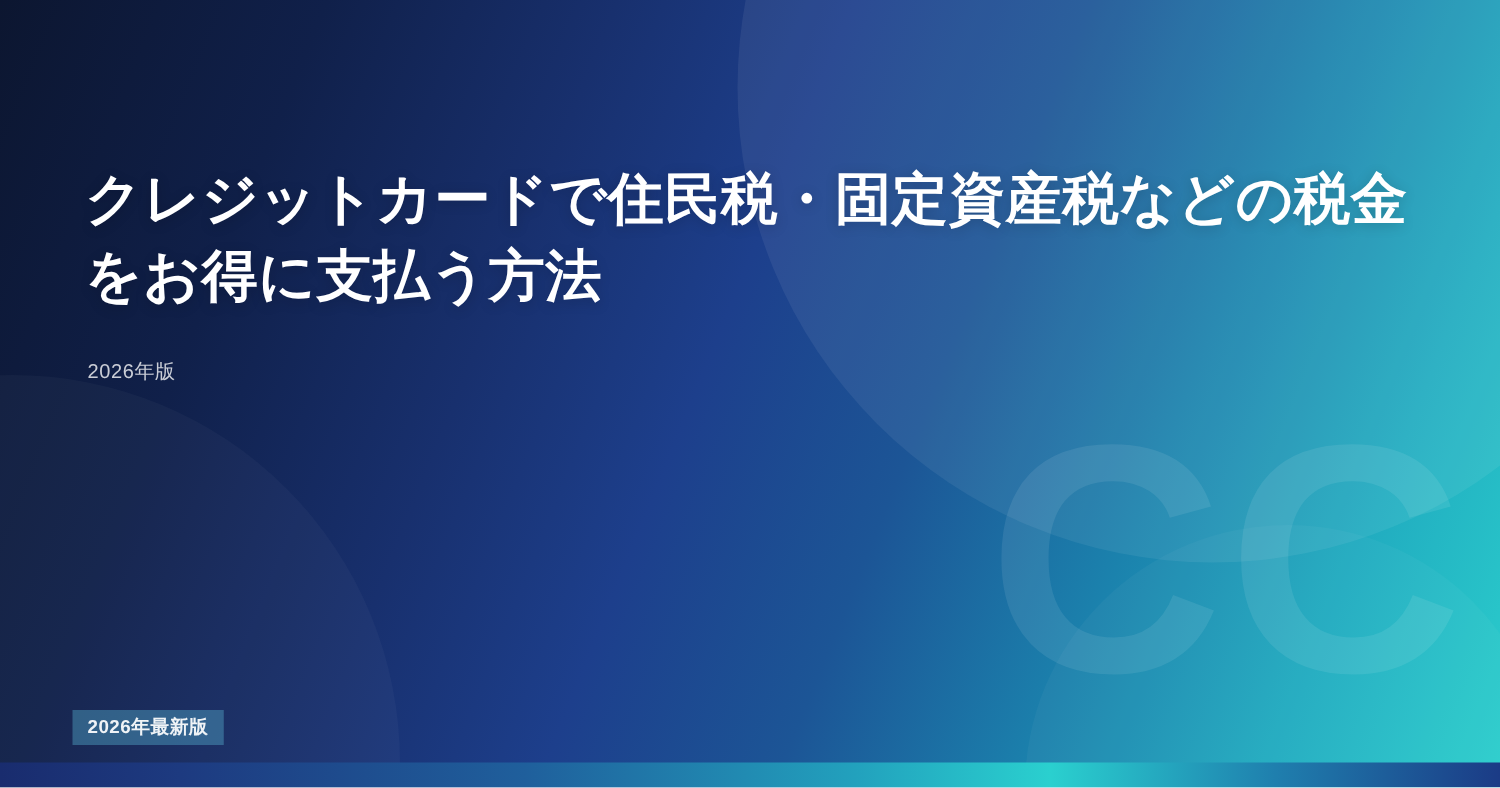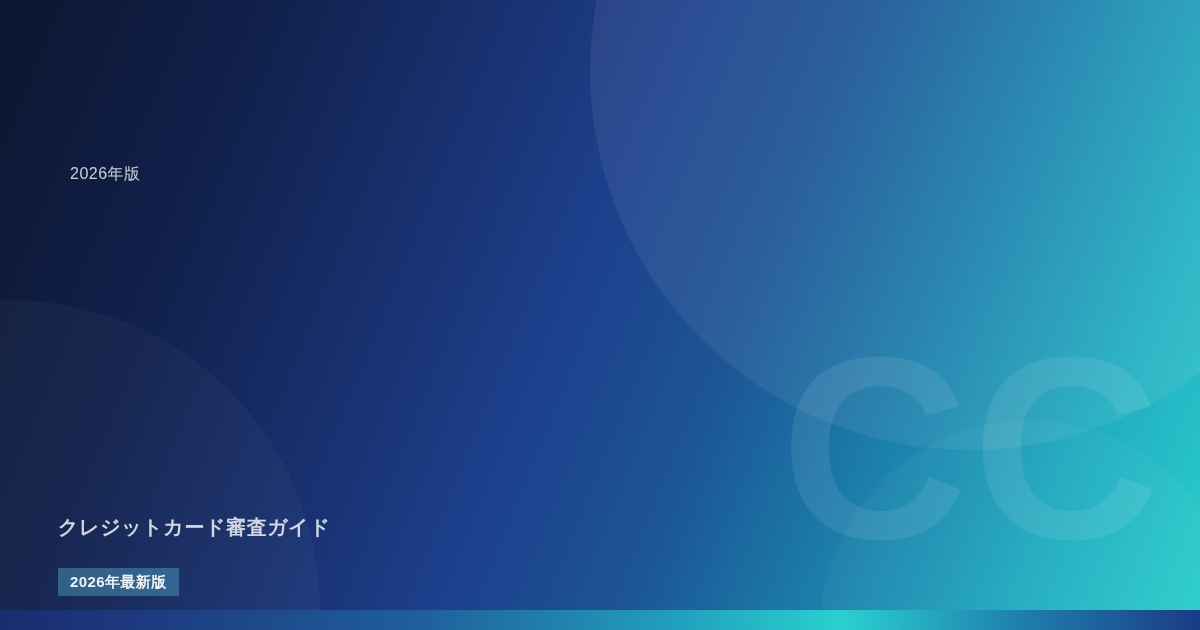--- a/index.html
+++ b/index.html
@@ -52,21 +52,21 @@
     width: 420px;
     height: 420px;
     right: -40px;
     top: 420px;
     background: rgba(255, 255, 255, 0.035);
   }
 
   
   #watermark {
     position: absolute;
-    right: 36px;
+    right: 26px;
     bottom: 78px;
     font-size: 260px;
     font-weight: 700;
     letter-spacing: 4px;
     line-height: 0.8;
     color: rgba(255, 255, 255, 0.085);
     user-select: none;
     white-space: nowrap;
   }
 
@@ -146,23 +146,23 @@
 
 <div id="og-card">
 
   <div class="deco" id="circle-top-right"></div>
   <div class="deco" id="circle-mid-right"></div>
   <div class="deco" id="circle-bottom-left"></div>
 
   <div id="watermark">CC</div>
 
   <div id="content">
+    <h1 id="title">クレジットカードで住民税・固定資産税などの税金をお得に支払う方法</h1>
     <p id="subtitle">2026年版</p>
   </div>
 
   <div id="footer">
-    <div id="brand">クレジットカード審査ガイド</div>
     <div id="badge">2026年最新版</div>
   </div>
 
   <div id="accent-bar"></div>
 
 </div>
 
 </body></html>

